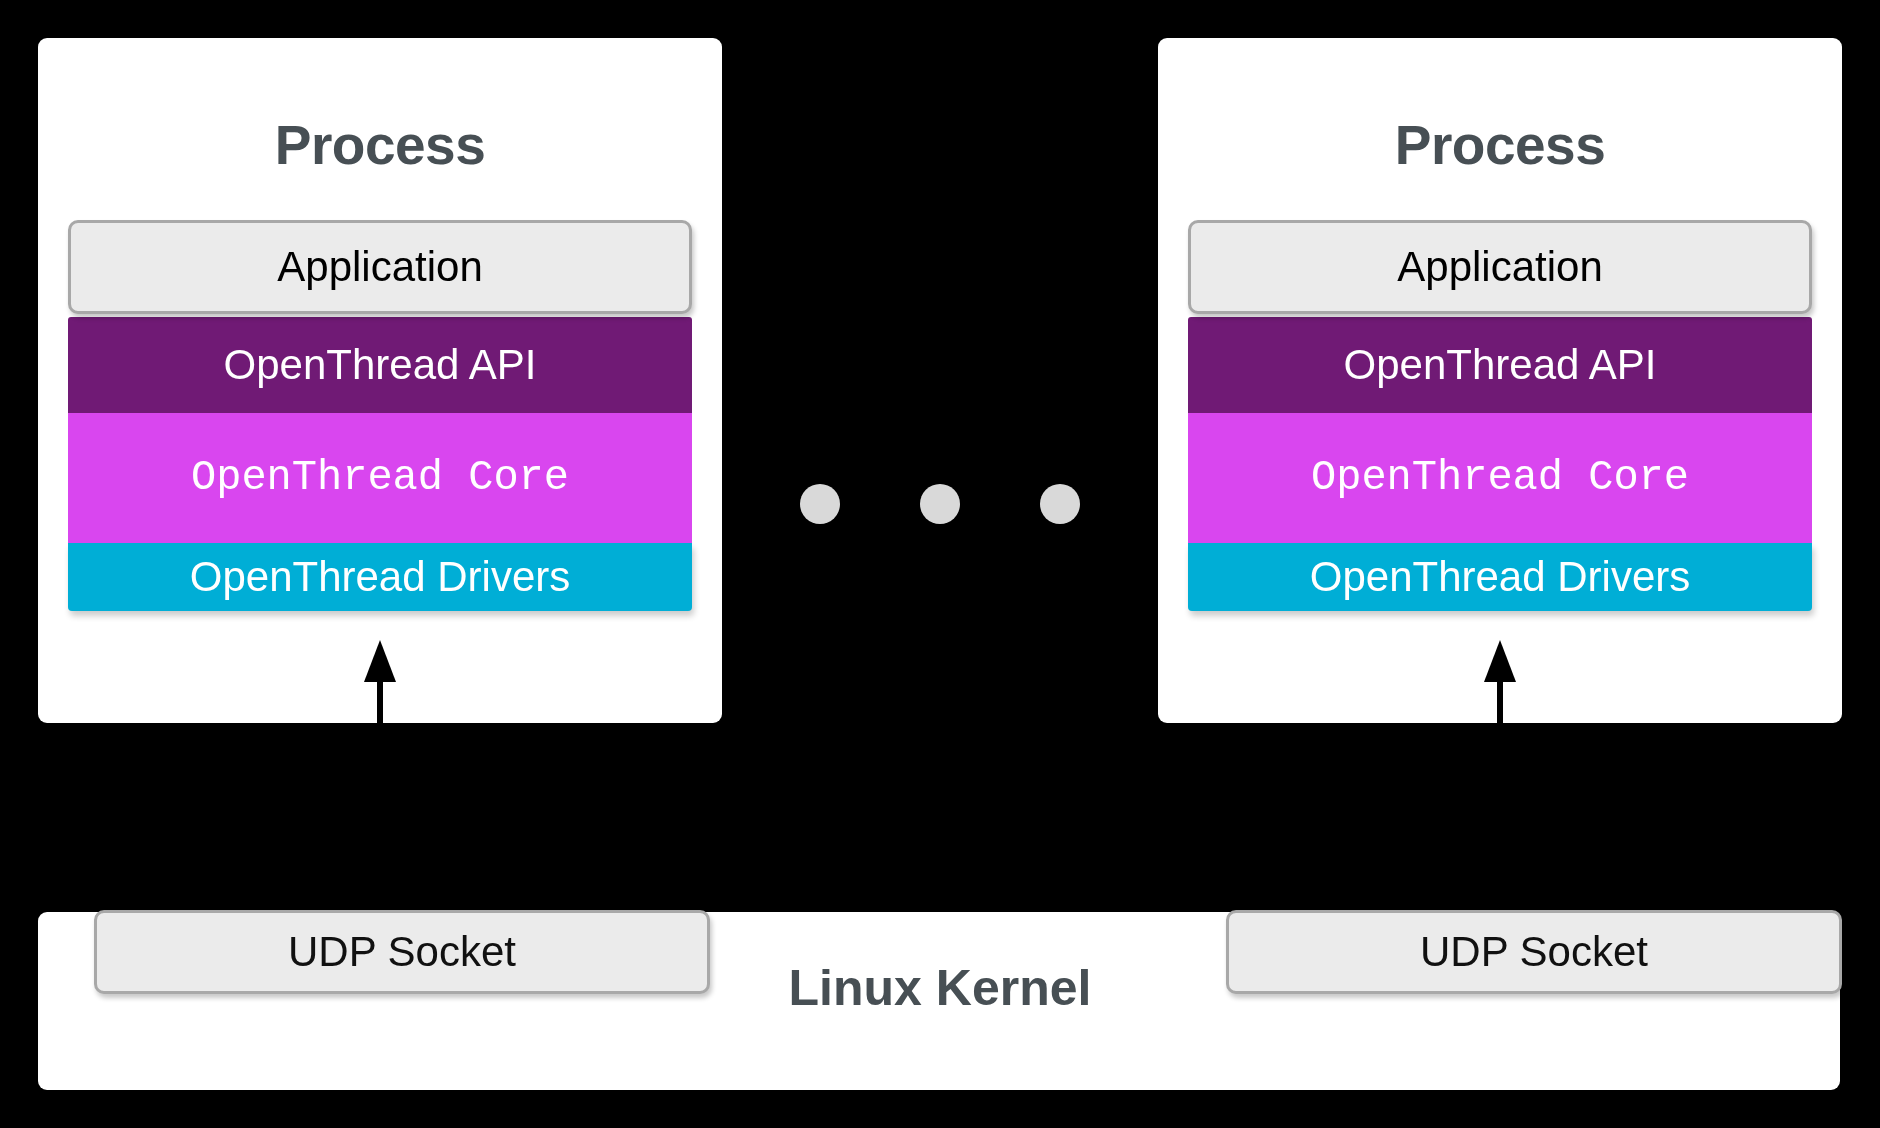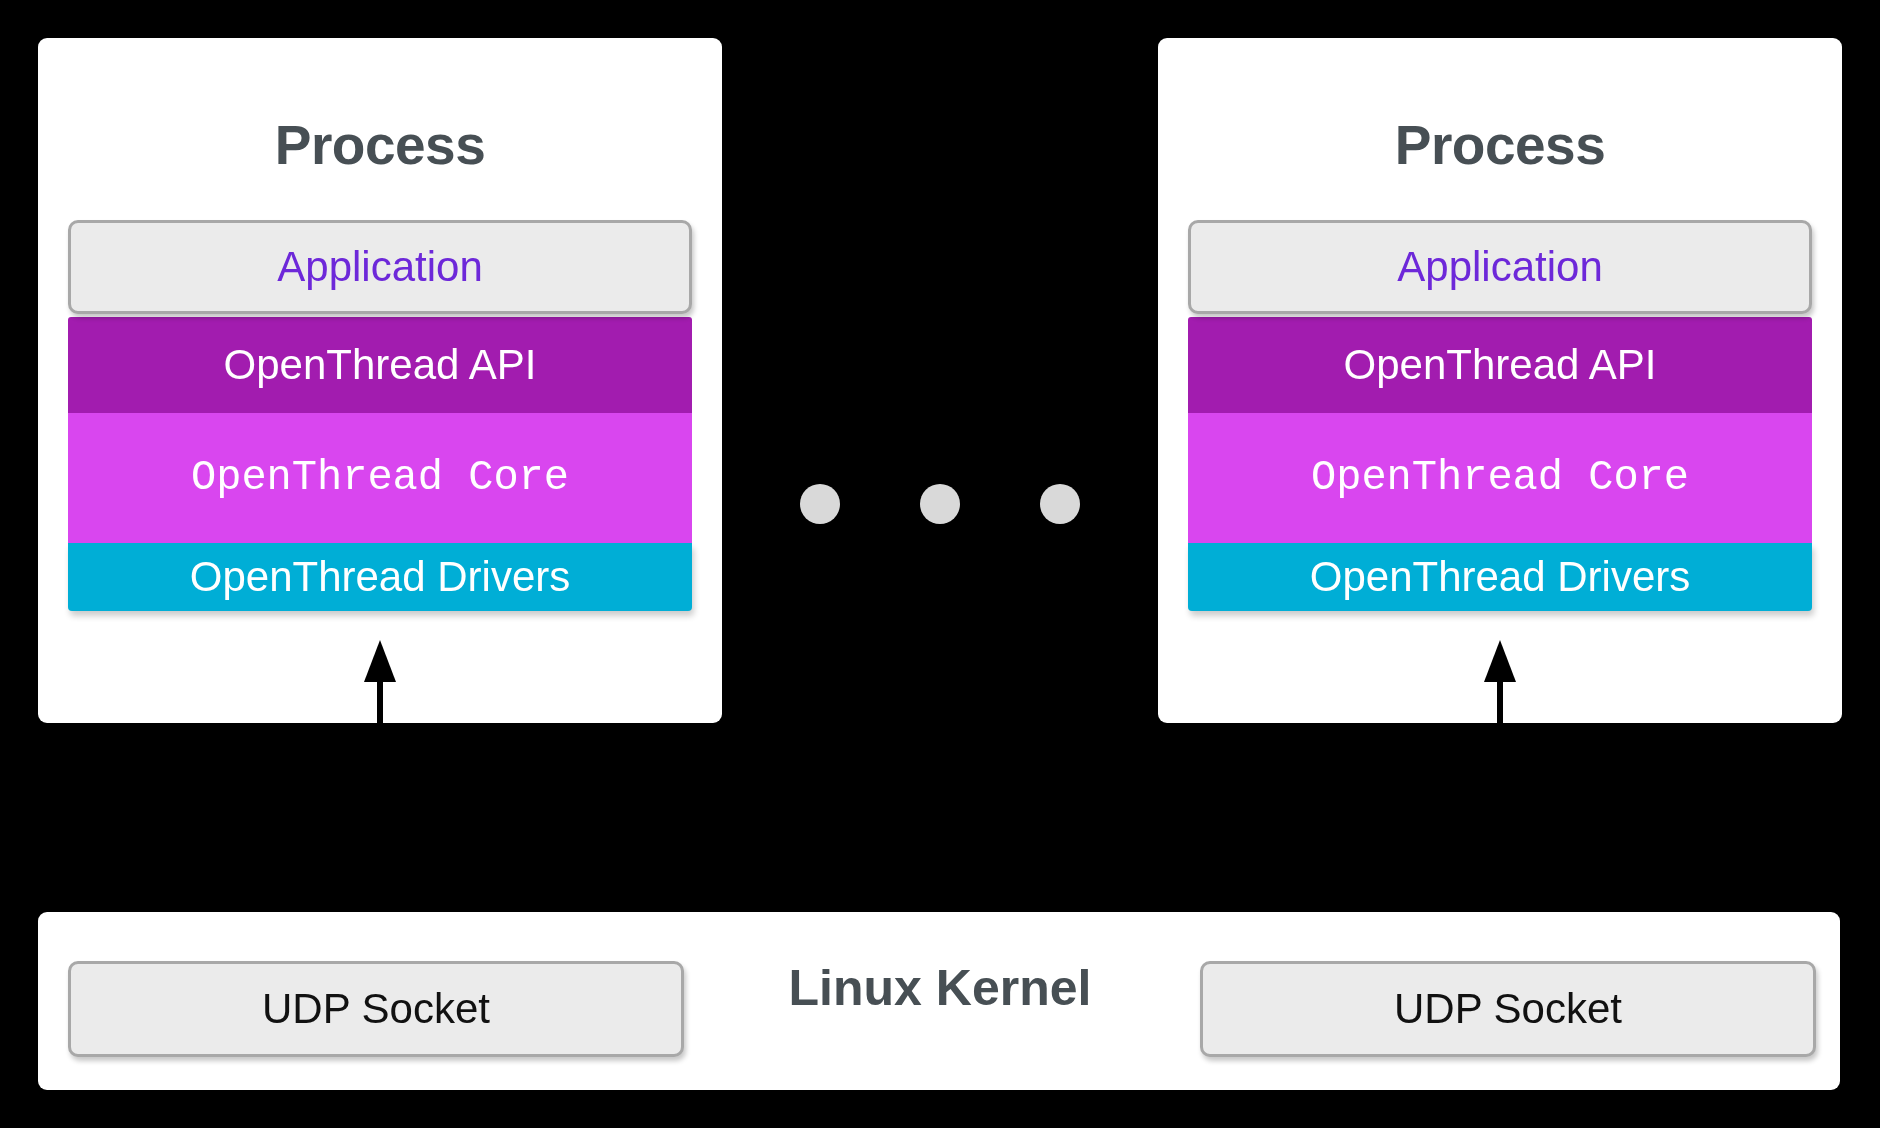--- a/index.html
+++ b/index.html
@@ -60,27 +60,27 @@
     justify-content: center;
     font-size: 42px;
     line-height: 1;
   }
 
   .layer-application {
     height: 94px;
     background: #ebebeb;
     border: 3px solid #a8a8a8;
     border-radius: 10px;
-    color: #6d28d9;
+    color: #000000;
     box-shadow: 2px 4px 5px rgba(0,0,0,0.22);
     z-index: 4;
   }
   .layer-api {
     height: 96px;
-    background: #a21caf;
+    background: #701a75;
     color: #ffffff;
     margin-top: 3px;
     border-radius: 3px 3px 0 0;
     z-index: 3;
   }
   .layer-core {
     height: 130px;
     background: #d946ef;
     color: #ffffff;
     z-index: 2;
@@ -139,34 +139,35 @@
     top: 963px;
     width: 1880px;
     text-align: center;
     font-size: 50px;
     font-weight: bold;
     color: #474f54;
     line-height: 1;
   }
   .udp-socket-box {
     position: absolute;
-    top: 961px;
+    top: 910px;
     width: 616px;
-    height: 96px;
+    height: 84px;
     box-sizing: border-box;
     background: #ebebeb;
     border: 3px solid #a8a8a8;
     border-radius: 10px;
     display: flex;
     align-items: center;
     justify-content: center;
     font-size: 42px;
     color: #111111;
     box-shadow: 2px 4px 5px rgba(0,0,0,0.22);
     line-height: 1;
+    margin-left: 26px;
   }
   #udp-socket-left  { left: 68px; }
   #udp-socket-right { left: 1200px; }
 </style>
 </head>
 <body>
 
 <div id="canvas">
 
   <div class="process-card" id="process-card-left">

